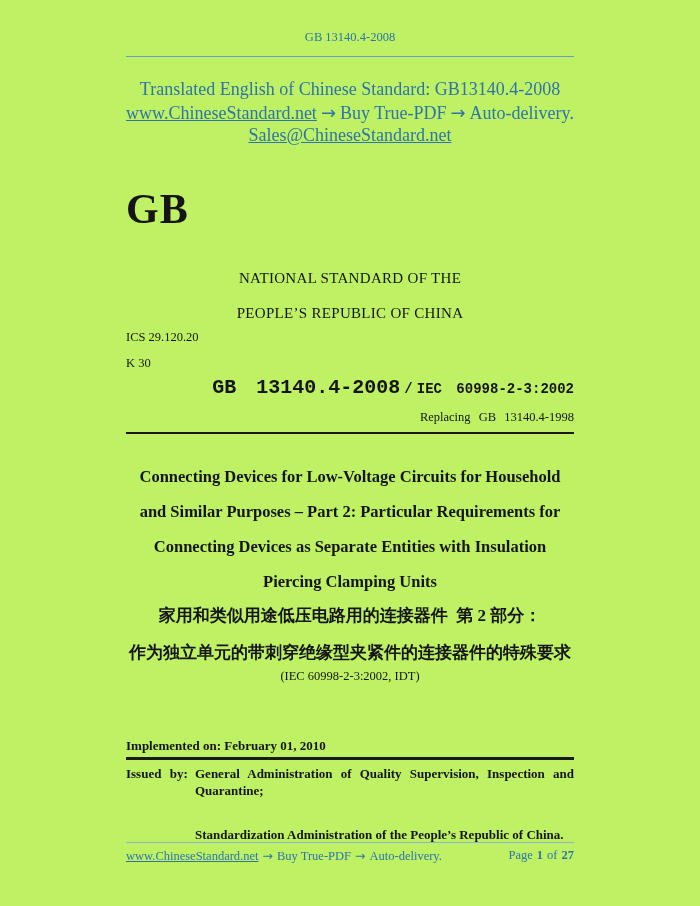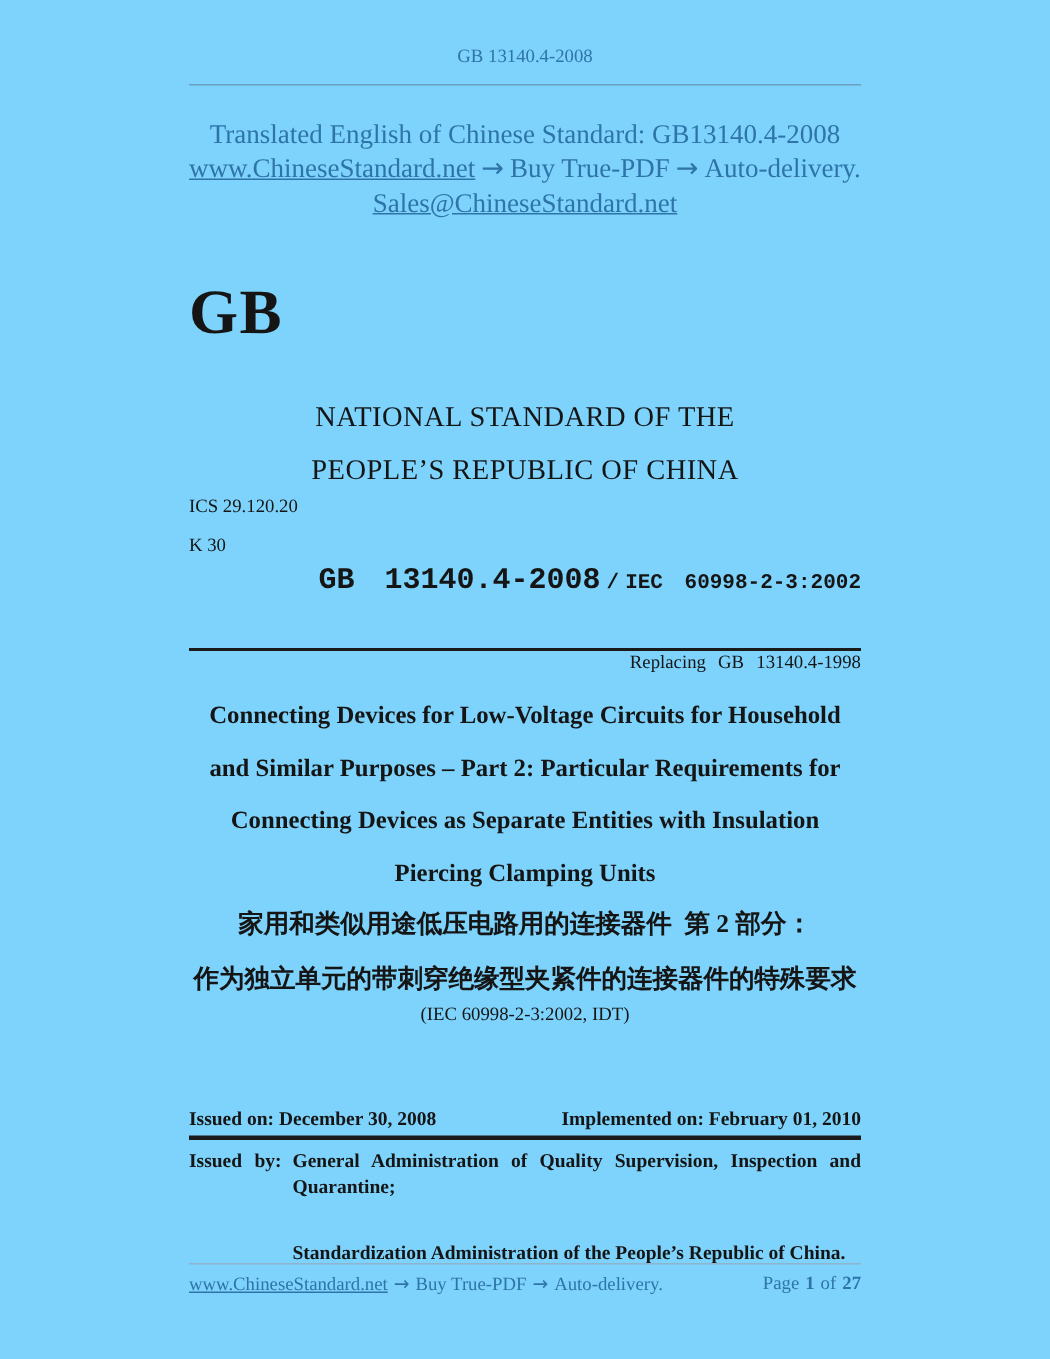--- a/index.html
+++ b/index.html
@@ -10,21 +10,21 @@
   * { margin: 0; padding: 0; box-sizing: border-box; }
   html, body { background: #ffffff; }
   body {
     font-family: "Liberation Serif", "DejaVu Serif", serif;
     color: var(--text_black);
   }
   .page {
     position: relative;
     width: 700px;
     height: 906px;
-    background: #7dd3fc;
+    background: #bef264;
     overflow: hidden;
     margin: 0 auto;
   }
   .content {
     position: absolute;
     left: 126px;
     top: 0;
     width: 448px;
     height: 100%;
   }
@@ -47,29 +47,29 @@
   .arrow { display: inline-block; margin: 0 4px; font-family: "DejaVu Sans", sans-serif; }
 
   .gb-logo {
     top: 186px;
     font-size: 42px;
     font-weight: bold;
     line-height: 46px;
     text-align: left;
     letter-spacing: 1px;
   }
-  .org { top: 261px; font-size: 19px; line-height: 35px; letter-spacing: 0.3px; }
+  .org { top: 261px; font-size: 15px; line-height: 35px; letter-spacing: 0.3px; }
   .ics { top: 330px; font-size: 12.5px; }
   .k30 { top: 356px; font-size: 12.5px; }
 
   .std-line { top: 376px; text-align: right; font-family: Liberation Mono, monospace; }
   .std-main { font-size: 20px; font-weight: bold; word-spacing: 8px; }
   .std-sep  { font-size: 14px; font-weight: bold; margin: 0 4px; }
   .std-iec  { font-size: 14px; font-weight: bold; word-spacing: 6px; }
-  .replacing { top: 434px; text-align: right; font-size: 12.5px; word-spacing: 5px; }
+  .replacing { top: 410px; text-align: right; font-size: 12.5px; word-spacing: 5px; }
 
   .rule-black { border: 0; background: #1a1a1a; }
   .rule-thin { top: 432px; height: 2px; }
   .rule-thick { top: 757px; height: 3px; }
 
   .title-en {
     top: 459px;
     font-size: 16.5px;
     font-weight: bold;
     line-height: 35px;
@@ -161,21 +161,20 @@
       <div>Piercing Clamping Units</div>
     </div>
 
     <div class="abs title-zh zh1">家用和类似用途低压电路用的连接器件  第 2 部分：</div>
 
     <div class="abs title-zh zh2">作为独立单元的带刺穿绝缘型夹紧件的连接器件的特殊要求</div>
 
     <div class="abs idt center">(IEC 60998-2-3:2002, IDT)</div>
 
     <div class="abs issue-row">
-      <span>Issued on: December 30, 2008</span>
       <span>Implemented on: February 01, 2010</span>
     </div>
 
     <div class="abs rule-black rule-thick"></div>
 
     <div class="abs issued-by">
       <div class="label">Issued by:</div>
       <div class="orgs">
         <div class="j1">General Administration of Quality Supervision, Inspection and</div>
         <div class="j2">Quarantine;</div>

